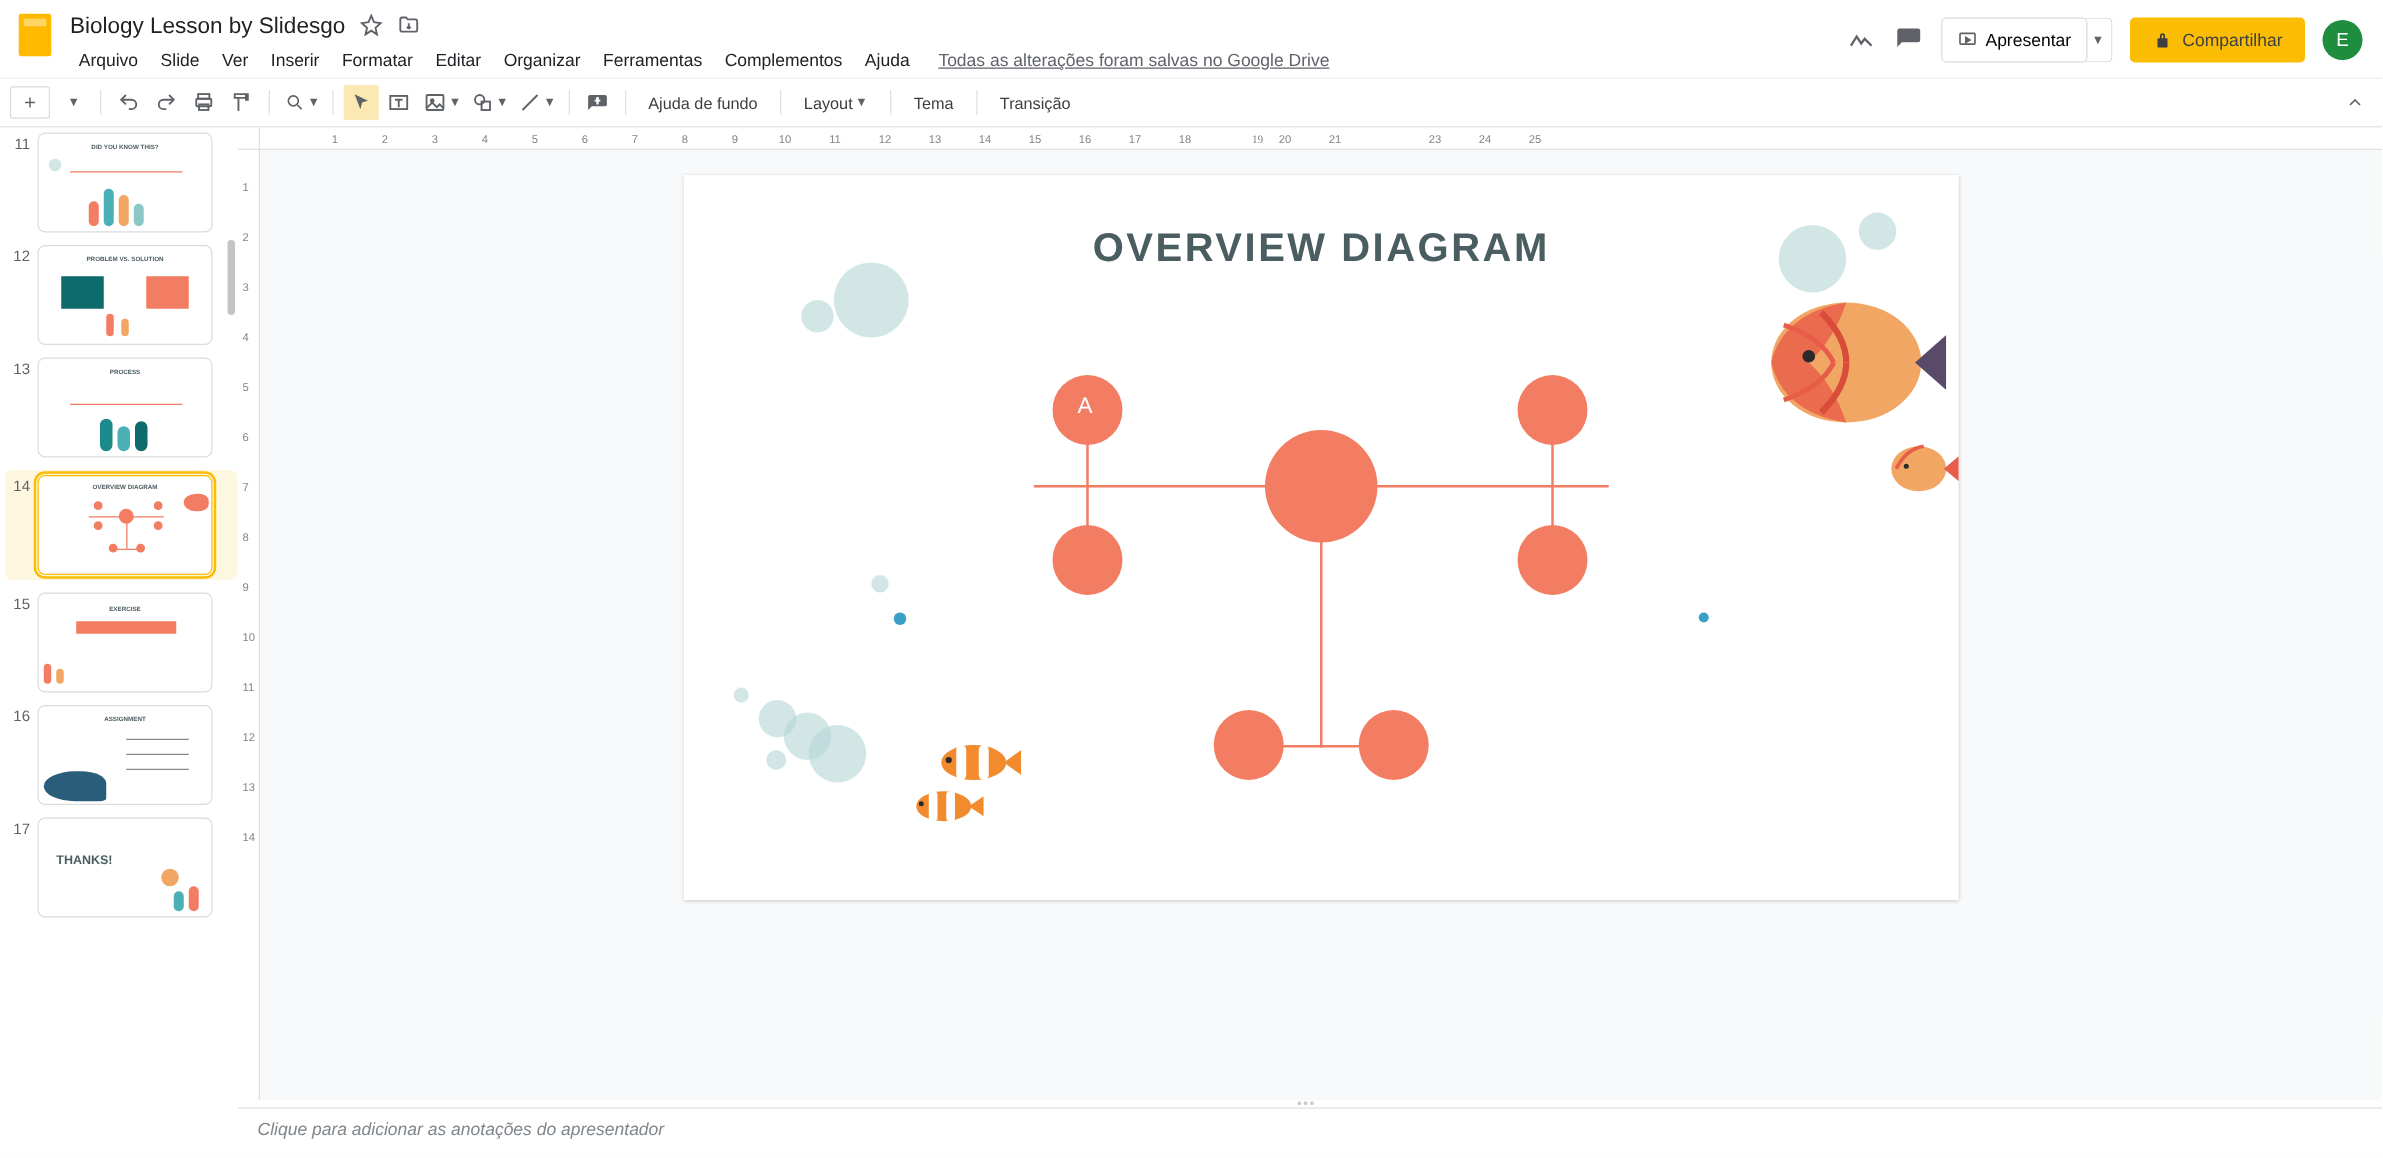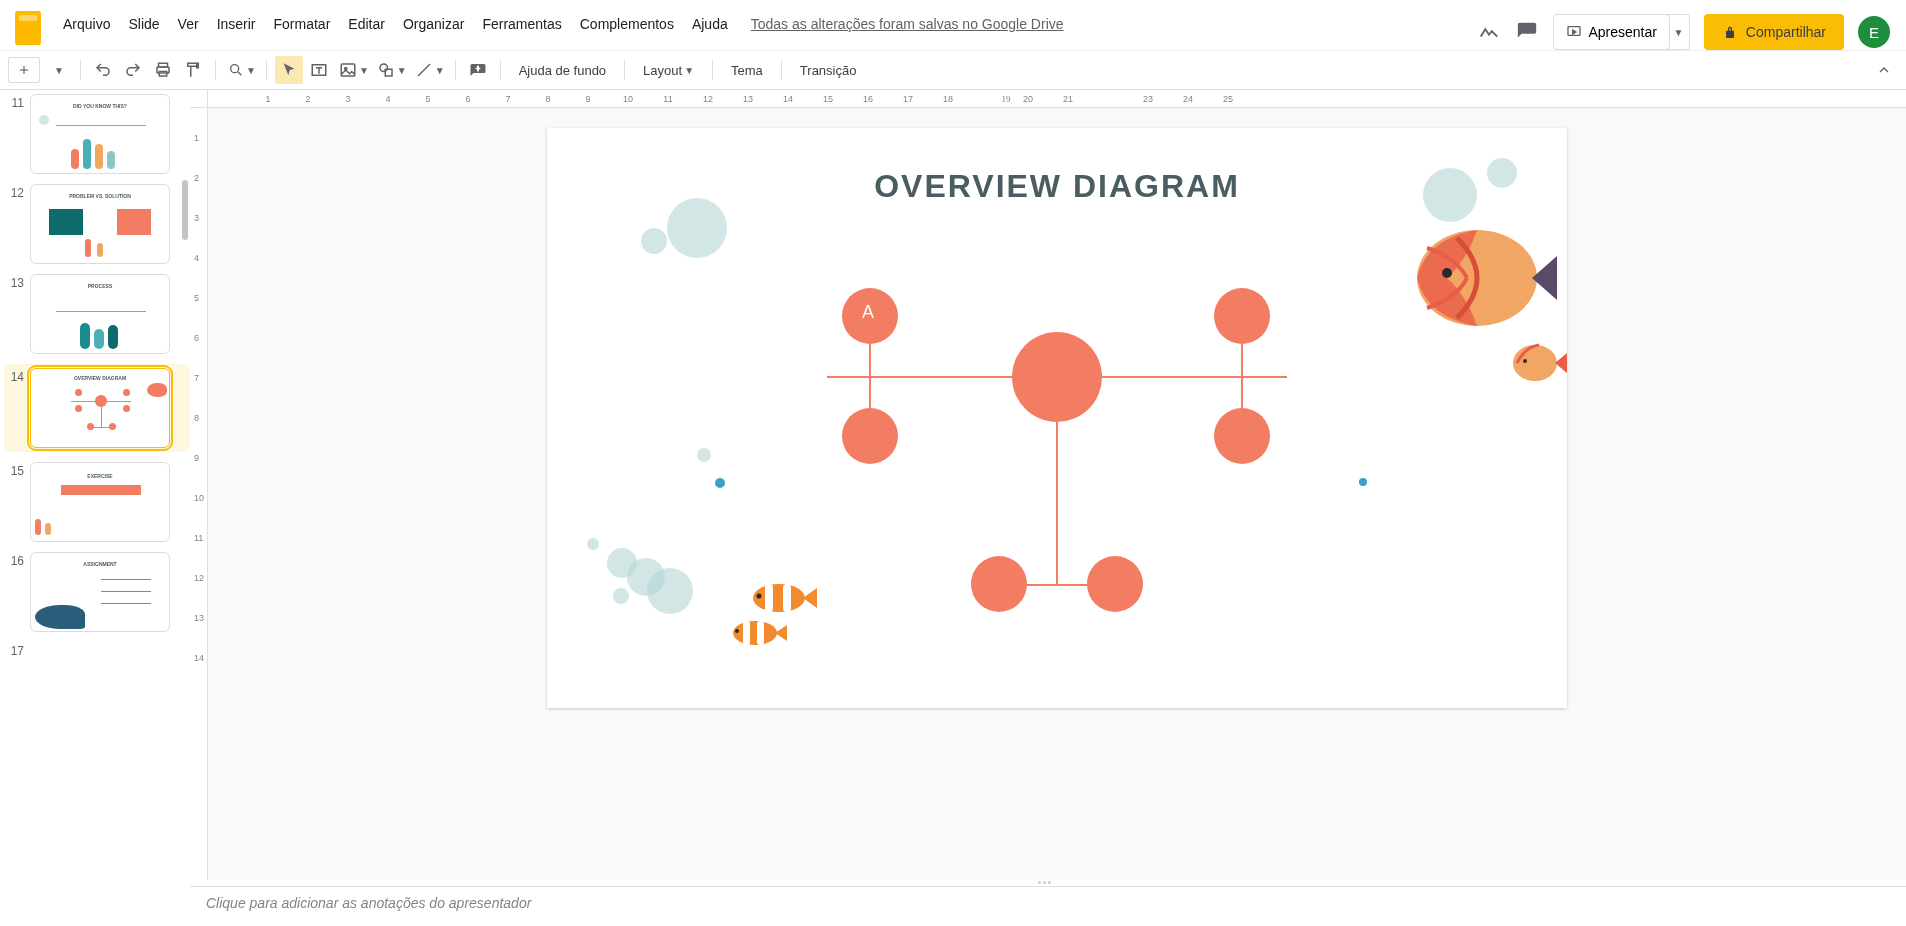--- a/index.html
+++ b/index.html
@@ -71,20 +71,34 @@
 </head>
 <body>
 
 <div class="app">
 
   <div class="header">
     <div class="logo-box">
       <div class="logo"></div>
     </div>
     <div class="title-area">
+      <div class="title-row">
+        <div class="doc-title">Biology Lesson by Slidesgo</div>
+        <div class="title-icon">
+          <svg width="18" height="18" viewBox="0 0 24 24" fill="none" stroke="currentColor" stroke-width="2">
+              <path d="M12 2l2.9 6.9L22 10l-5.5 5 1.6 7L12 18l-6.1 4 1.6-7L2 10l7.1-1.1z"></path>
+            </svg>
+        </div>
+        <div class="title-icon">
+          <svg width="18" height="18" viewBox="0 0 24 24" fill="none" stroke="currentColor" stroke-width="2">
+              <path d="M3 6a2 2 0 0 1 2-2h4l2 2h8a2 2 0 0 1 2 2v9a2 2 0 0 1-2 2H5a2 2 0 0 1-2-2z"></path>
+              <path d="M12 10v6m0 0l-2-2m2 2l2-2"></path>
+            </svg>
+        </div>
+      </div>
       <div class="menu-row">
         <div class="menu-item">Arquivo</div>
         <div class="menu-item">Slide</div>
         <div class="menu-item">Ver</div>
         <div class="menu-item">Inserir</div>
         <div class="menu-item">Formatar</div>
         <div class="menu-item">Editar</div>
         <div class="menu-item">Organizar</div>
         <div class="menu-item">Ferramentas</div>
         <div class="menu-item">Complementos</div>
@@ -310,20 +324,28 @@
           <div style="position:absolute;top:8px;left:0;right:0;text-align:center;font-size:5px;color:#4a5d60;font-weight:bold;">ASSIGNMENT</div>
           <div style="position:absolute;left:4px;bottom:2px;width:50px;height:24px;background:#2a5d7a;border-radius:50% 40% 10% 50%;"></div>
           <div class="mini-line" style="left:70px;top:26px;width:50px;height:1px;background:#888;"></div>
           <div class="mini-line" style="left:70px;top:38px;width:50px;height:1px;background:#888;"></div>
           <div class="mini-line" style="left:70px;top:50px;width:50px;height:1px;background:#888;"></div>
         </div>
       </div>
 
       <div class="thumb-row">
         <div class="thumb-num">17</div>
+        <div class="thumb">
+          <div style="position:absolute;top:28px;left:14px;font-size:10px;color:#4a5d60;font-weight:900;">THANKS!</div>
+          <div style="position:absolute;right:6px;bottom:4px;width:50px;height:40px;">
+            <div style="position:absolute;width:14px;height:14px;background:#f2a663;border-radius:50%;right:20px;top:6px;"></div>
+            <div style="position:absolute;width:8px;height:20px;background:#f27d63;border-radius:4px;right:4px;bottom:0;"></div>
+            <div style="position:absolute;width:8px;height:16px;background:#4ab0b5;border-radius:4px;right:16px;bottom:0;"></div>
+          </div>
+        </div>
       </div>
     </div>
 
     <div class="canvas-wrap">
       <div class="ruler-h">
         <div class="ruler-corner"></div>
         <div class="ruler-h-inner" id="ruler-h">
             <span class="ruler-tick" style="left: 60px;">1</span>
             <span class="ruler-tick" style="left: 100px;">2</span>
             <span class="ruler-tick" style="left: 140px;">3</span>

